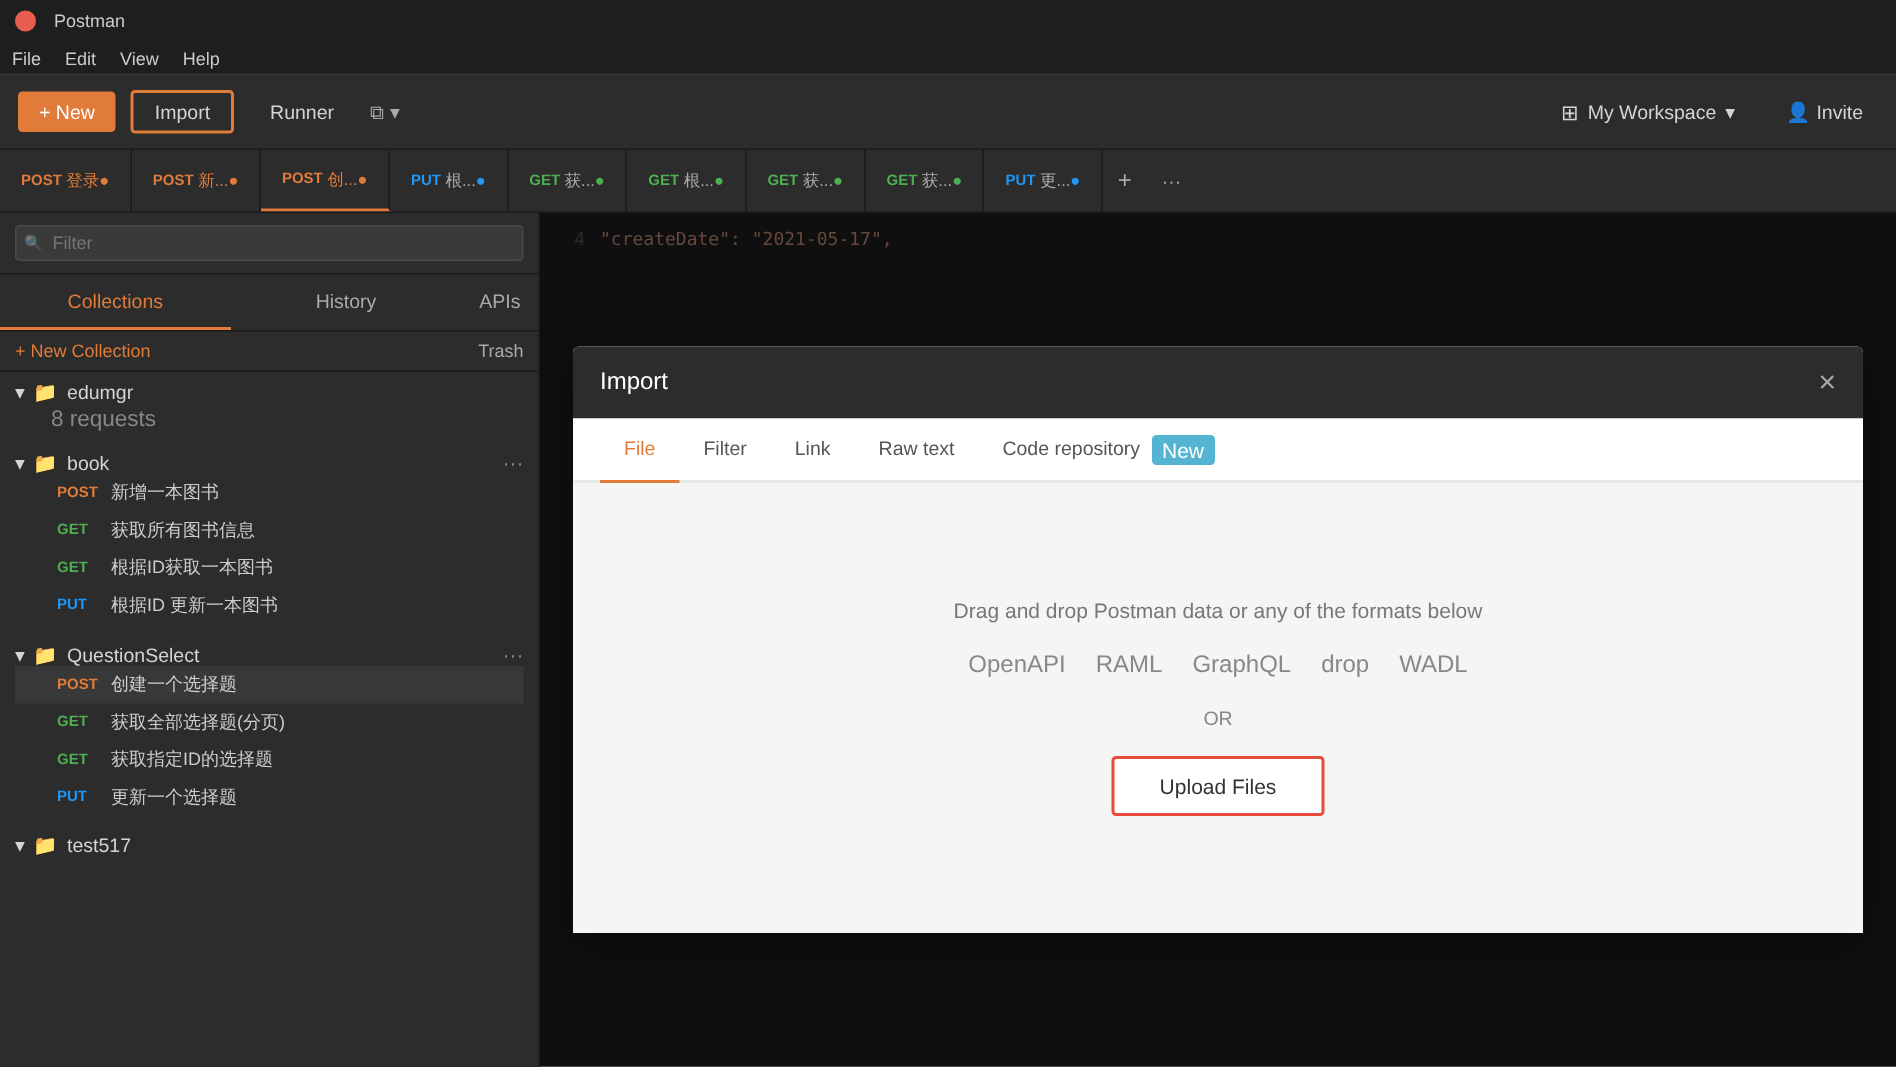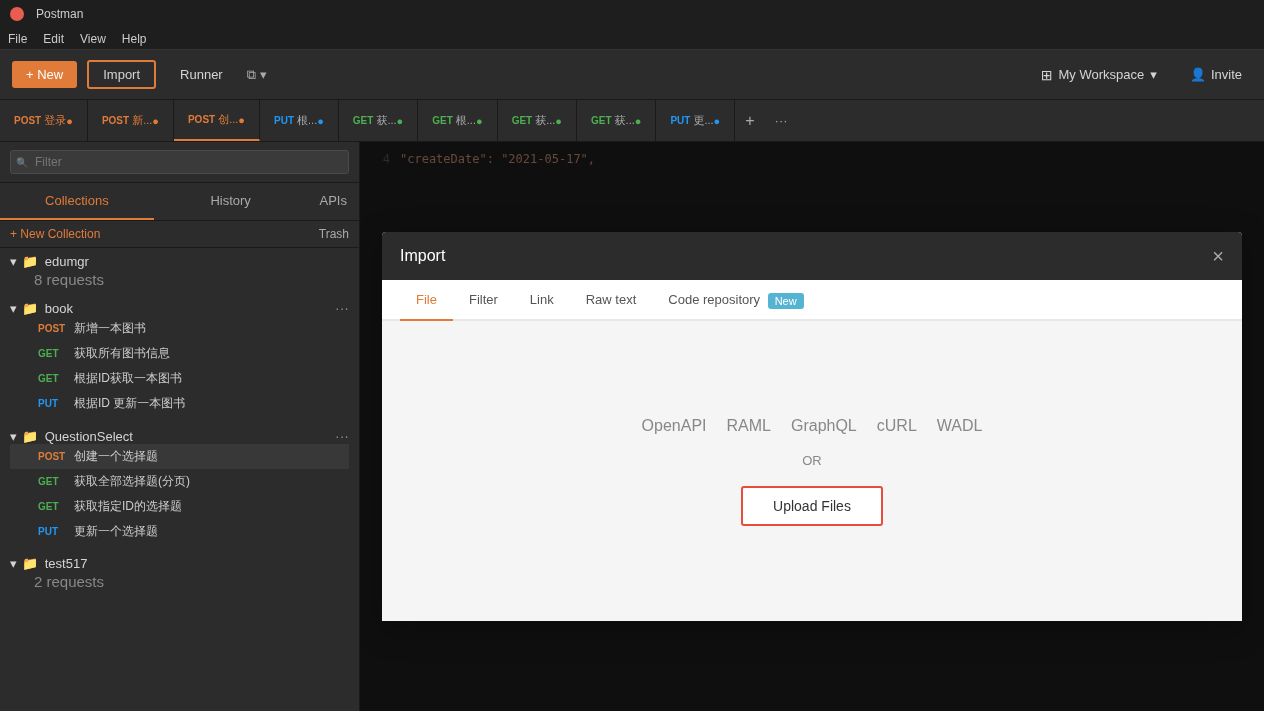--- a/index.html
+++ b/index.html
@@ -66,21 +66,21 @@
 
     
     .modal-overlay { position: absolute; top: 0; left: 0; right: 0; bottom: 0; background: rgba(0,0,0,0.5); display: flex; align-items: center; justify-content: center; z-index: 100; }
     .modal { background: #fff; border-radius: 4px; width: 860px; max-height: 520px; box-shadow: 0 8px 32px rgba(0,0,0,0.3); display: flex; flex-direction: column; }
     .modal-header { background: #2c2c2c; color: #fff; padding: 14px 18px; display: flex; align-items: center; justify-content: space-between; border-radius: 4px 4px 0 0; }
     .modal-title { font-size: 16px; font-weight: 500; }
     .modal-close { background: none; border: none; color: #aaa; font-size: 20px; cursor: pointer; line-height: 1; }
     .modal-tabs { display: flex; border-bottom: 2px solid #e8e8e8; padding: 0 18px; background: #fff; }
     .modal-tab { padding: 12px 16px; font-size: 13px; color: #555; cursor: pointer; border-bottom: 2px solid transparent; margin-bottom: -2px; }
     .modal-tab.active { color: #e07b3a; border-bottom: 2px solid #e07b3a; }
-    .modal-tab-new { background: #56b4d3; color: white; border-radius: 3px; padding: 2px 7px; font-size: 11px; margin-left: 4px; vertical-align: middle; }
+    .modal-tab-new { background: #56b4d3; color: white; border-radius: 3px; padding: 2px 7px; font-size: 14px; margin-left: 4px; vertical-align: middle; }
     .modal-body { flex: 1; background: #f5f5f5; display: flex; flex-direction: column; align-items: center; justify-content: center; padding: 40px 20px; min-height: 300px; }
     .drag-text { color: #777; font-size: 14px; margin-bottom: 20px; }
     .format-badges { display: flex; gap: 20px; margin-bottom: 18px; }
     .format-badge { color: #888; font-size: 16px; }
     .or-divider { color: #888; font-size: 13px; margin-bottom: 18px; }
     .btn-upload { background: #fff; border: 2px solid #e74c3c; color: #333; padding: 10px 30px; border-radius: 3px; font-size: 14px; cursor: pointer; font-weight: 500; }
 
     
     ::-webkit-scrollbar { width: 6px; height: 6px; }
     ::-webkit-scrollbar-track { background: #2c2c2c; }
@@ -230,21 +230,20 @@
           <span>更新一个选择题</span>
         </div>
       </div>
 
       <div class="collection-item">
         <div class="collection-header">
           <span>▾</span>
           <span>📁</span>
           <span>test517</span>
         </div>
-        <div class="collection-sub">2 requests</div>
       </div>
 
     </div>
   </div>
 
   <div class="content">
     <div class="content-code">
       <div class="code-line">
         <span class="line-num">4</span>
         <span style="color:#ce9178;">"createDate": "2021-05-17",</span>
@@ -263,25 +262,26 @@
           <div class="modal-tab active">File</div>
           <div class="modal-tab">Filter</div>
           <div class="modal-tab">Link</div>
           <div class="modal-tab">Raw text</div>
           <div class="modal-tab">
             Code repository <span class="modal-tab-new">New</span>
           </div>
         </div>
 
         <div class="modal-body">
+          <div class="drag-text">Drag and drop Postman data or any of the formats below</div>
           <div class="format-badges">
             <span class="format-badge">OpenAPI</span>
             <span class="format-badge">RAML</span>
             <span class="format-badge">GraphQL</span>
-            <span class="format-badge">cURL</span>
+            <span class="format-badge">drop</span>
             <span class="format-badge">WADL</span>
           </div>
           <div class="or-divider">OR</div>
           <button class="btn-upload">Upload Files</button>
         </div>
       </div>
     </div>
 
   </div>
 </div>

